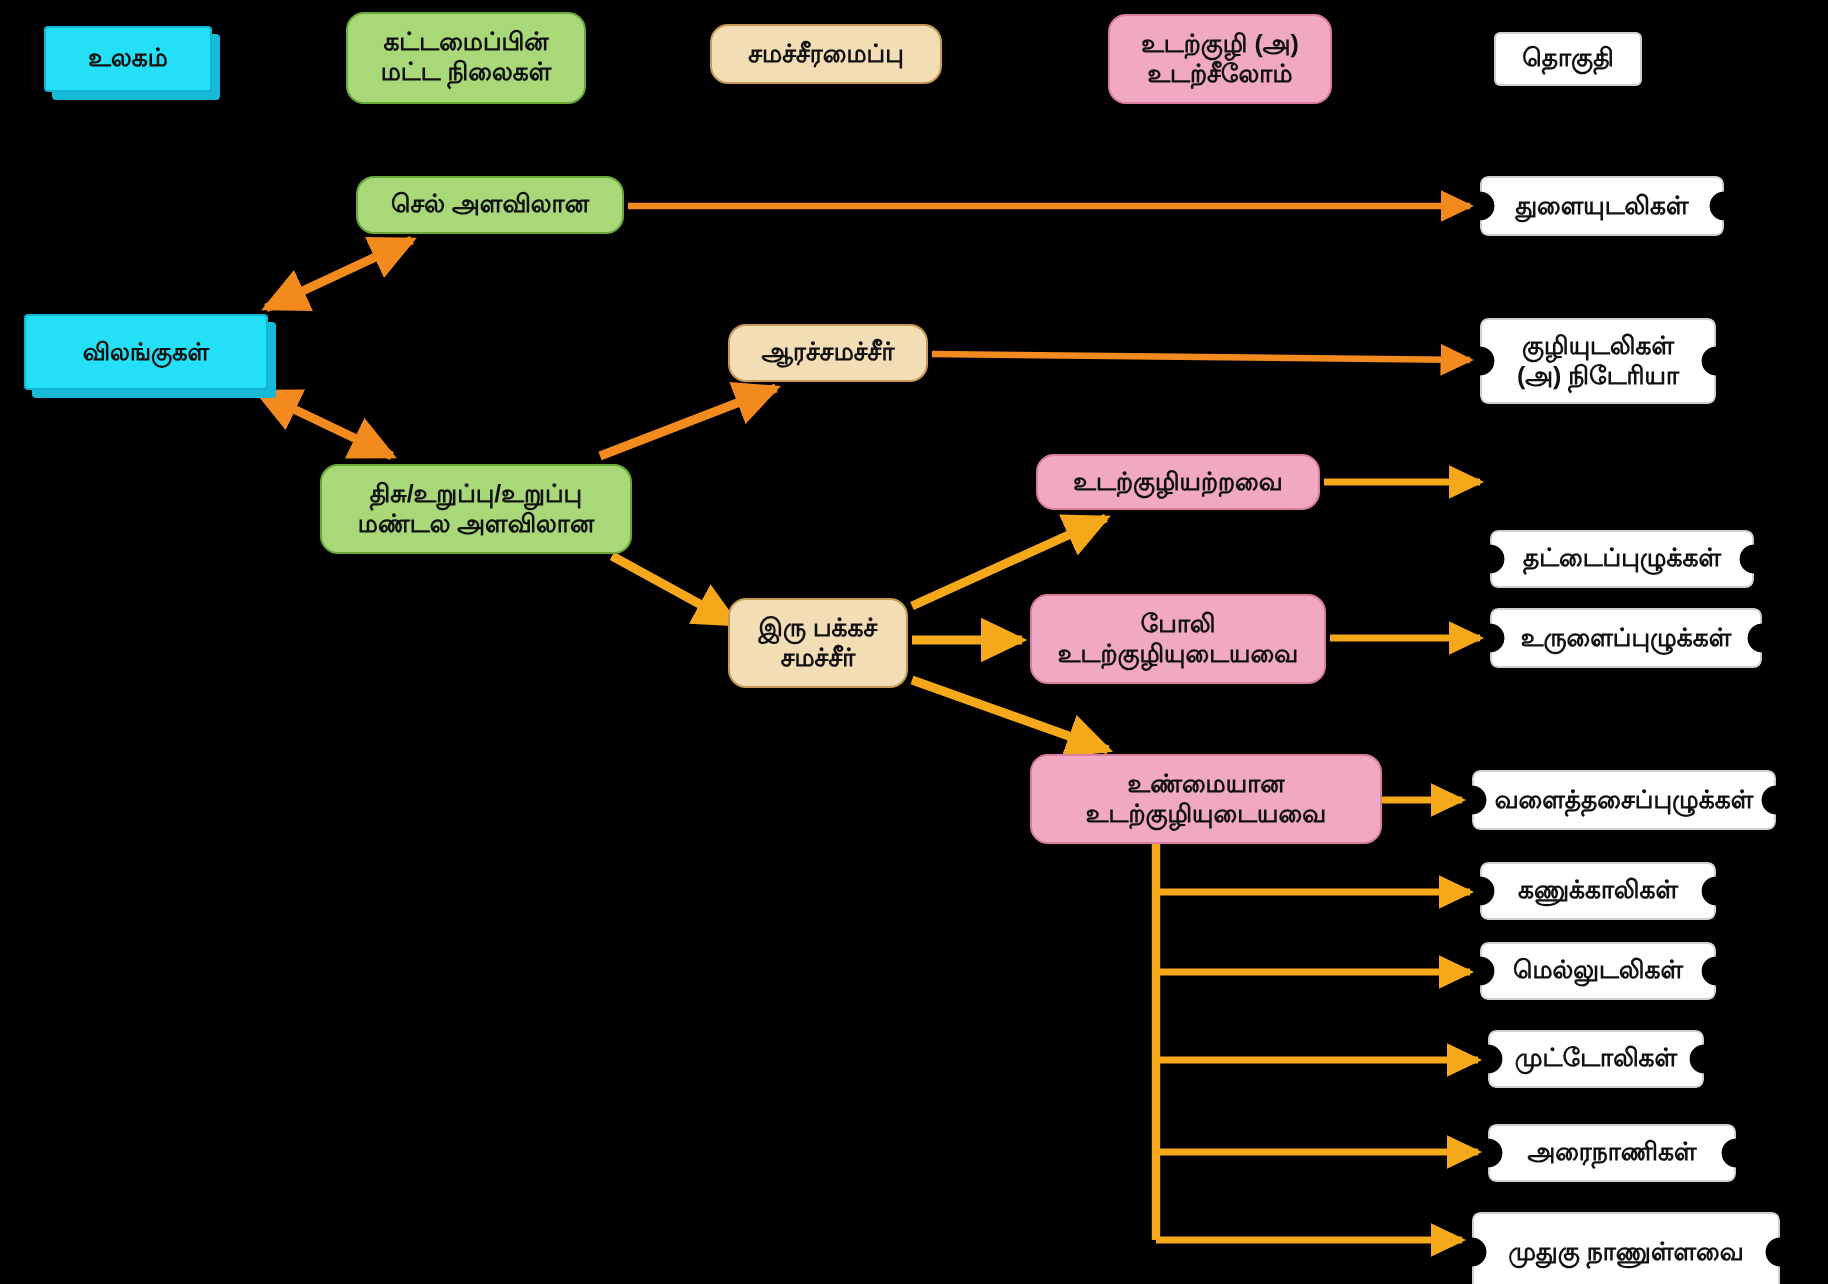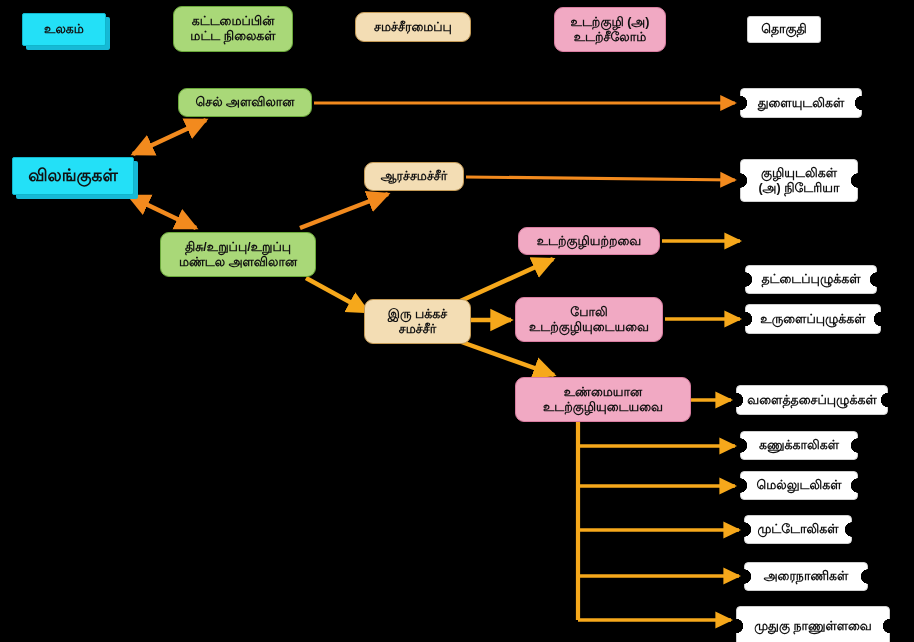--- a/index.html
+++ b/index.html
@@ -38,21 +38,21 @@
     -webkit-mask-image:
       radial-gradient(circle 7px at 0 50%, transparent 0 7px, #000 7.4px),
       radial-gradient(circle 7px at 100% 50%, transparent 0 7px, #000 7.4px);
     -webkit-mask-composite:source-in;
     mask-image:
       radial-gradient(circle 7px at 0 50%, transparent 0 7px, #000 7.4px),
       radial-gradient(circle 7px at 100% 50%, transparent 0 7px, #000 7.4px);
     mask-composite:intersect;
   }
   .n-plain-white{background:#fff;border:1px solid #cfcfcf;border-radius:3px;}
-  .big{font-size:17px;}
+  .big{font-size:12px;}
 </style>
 </head>
 <body>
 
 <div id="stage">
 
   <svg id="edges" viewBox="0 0 914 642" xmlns="http://www.w3.org/2000/svg">
     <defs>
       <marker id="ah-o" markerWidth="6" markerHeight="6" refX="4.6" refY="3" orient="auto" markerUnits="strokeWidth">
         <path d="M0,0.5 L5.2,3 L0,5.5 z" fill="#F28A1E"></path>
@@ -109,21 +109,21 @@
 உடற்சீலோம்</div>
   <div class="node n-plain-white" style="left:747px;top:16px;width:74px;height:27px;">தொகுதி</div>
 
   <div class="node n-cyan big" style="left:12px;top:157px;width:122px;height:38px;">விலங்குகள்</div>
 
   <div class="node n-green" style="left:178px;top:88px;width:134px;height:29px;">செல் அளவிலான</div>
   <div class="node n-green" style="left:160px;top:232px;width:156px;height:45px;">திசு/உறுப்பு/உறுப்பு
 மண்டல அளவிலான</div>
 
   <div class="node n-tan" style="left:364px;top:162px;width:100px;height:29px;">ஆரச்சமச்சீர்</div>
-  <div class="node n-tan" style="left:364px;top:299px;width:107px;height:45px;">இரு பக்கச்
+  <div class="node n-tan" style="left:364px;top:299px;width:90px;height:45px;">இரு பக்கச்
 சமச்சீர்</div>
 
   <div class="node n-pink" style="left:518px;top:227px;width:142px;height:28px;">உடற்குழியற்றவை</div>
   <div class="node n-pink" style="left:515px;top:297px;width:148px;height:45px;">போலி
 உடற்குழியுடையவை</div>
   <div class="node n-pink" style="left:515px;top:377px;width:176px;height:45px;">உண்மையான
 உடற்குழியுடையவை</div>
 
   <div class="node n-banner" style="left:740px;top:88px;width:122px;height:30px;">துளையுடலிகள்</div>
   <div class="node n-banner" style="left:740px;top:159px;width:118px;height:43px;">குழியுடலிகள்

